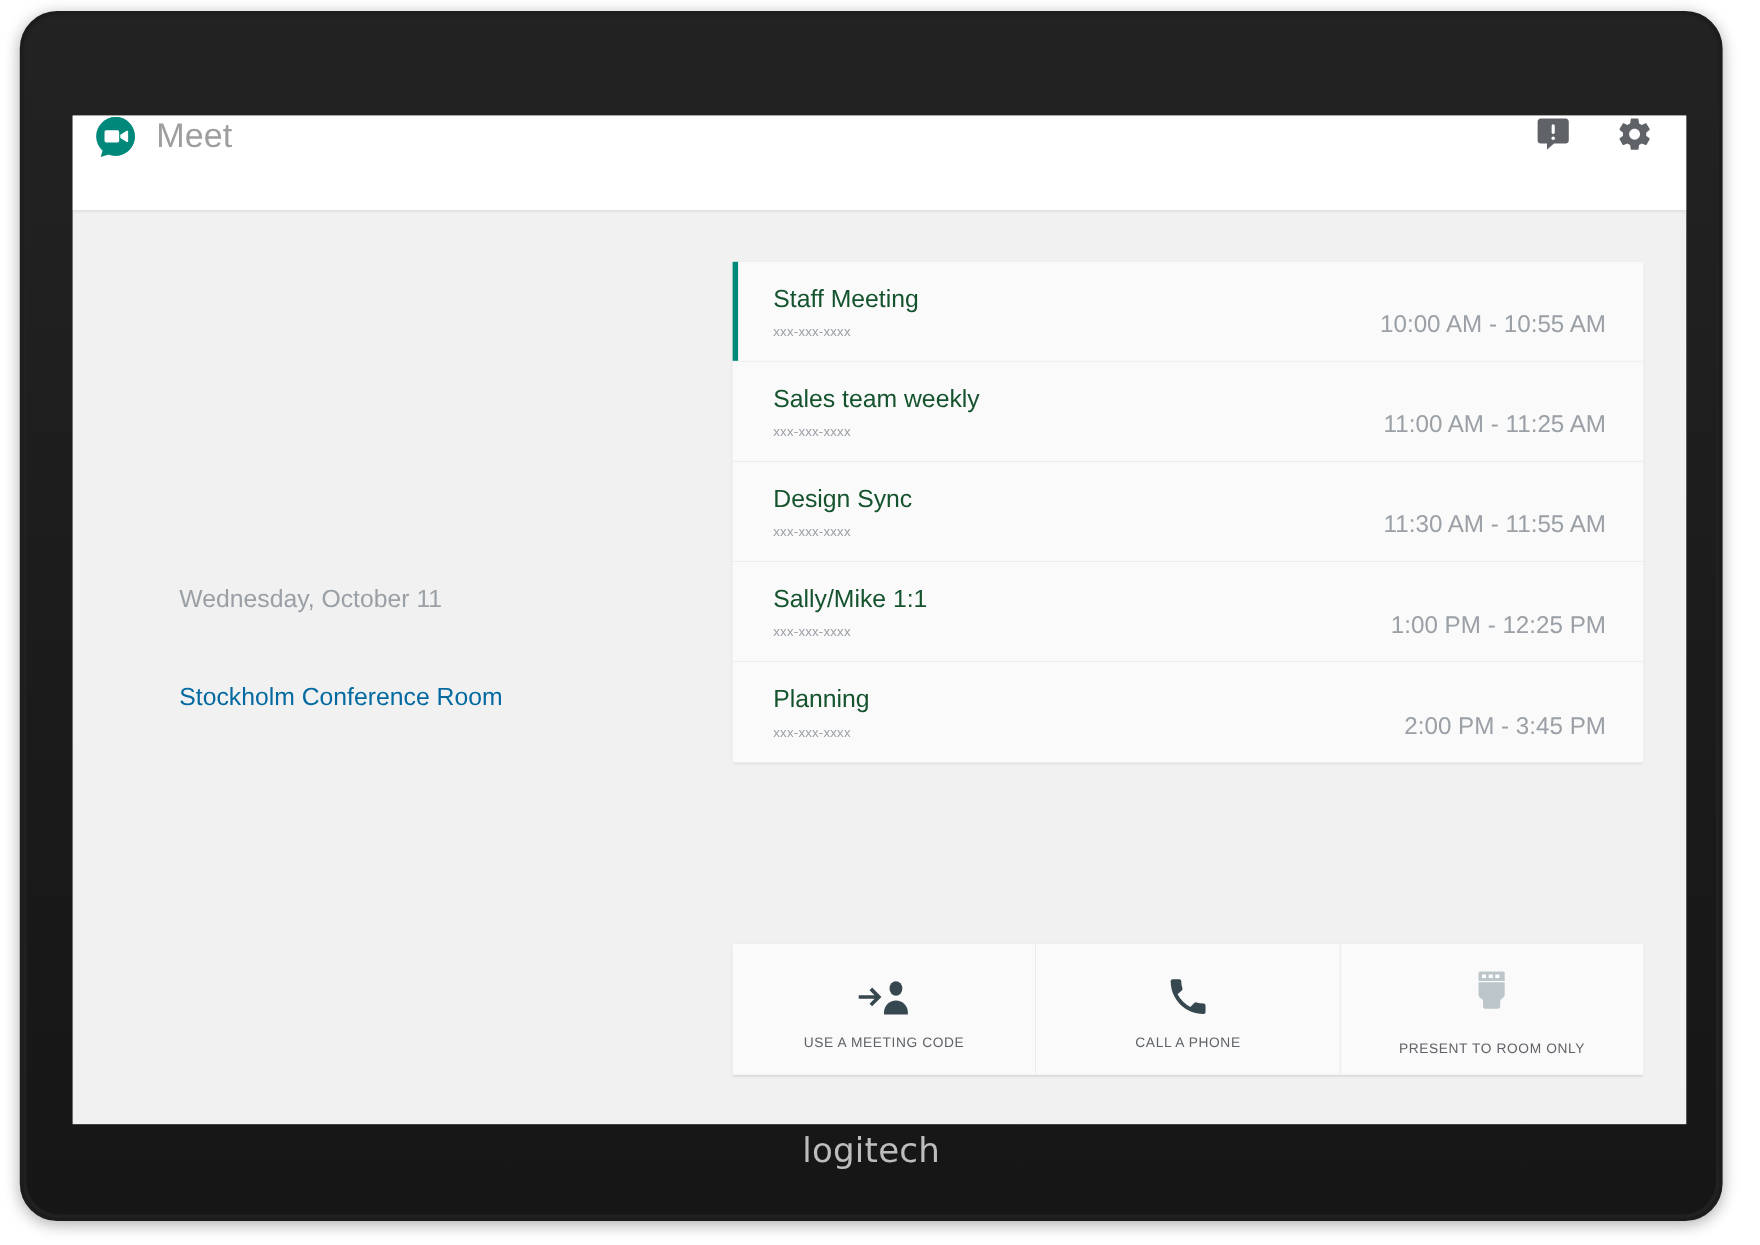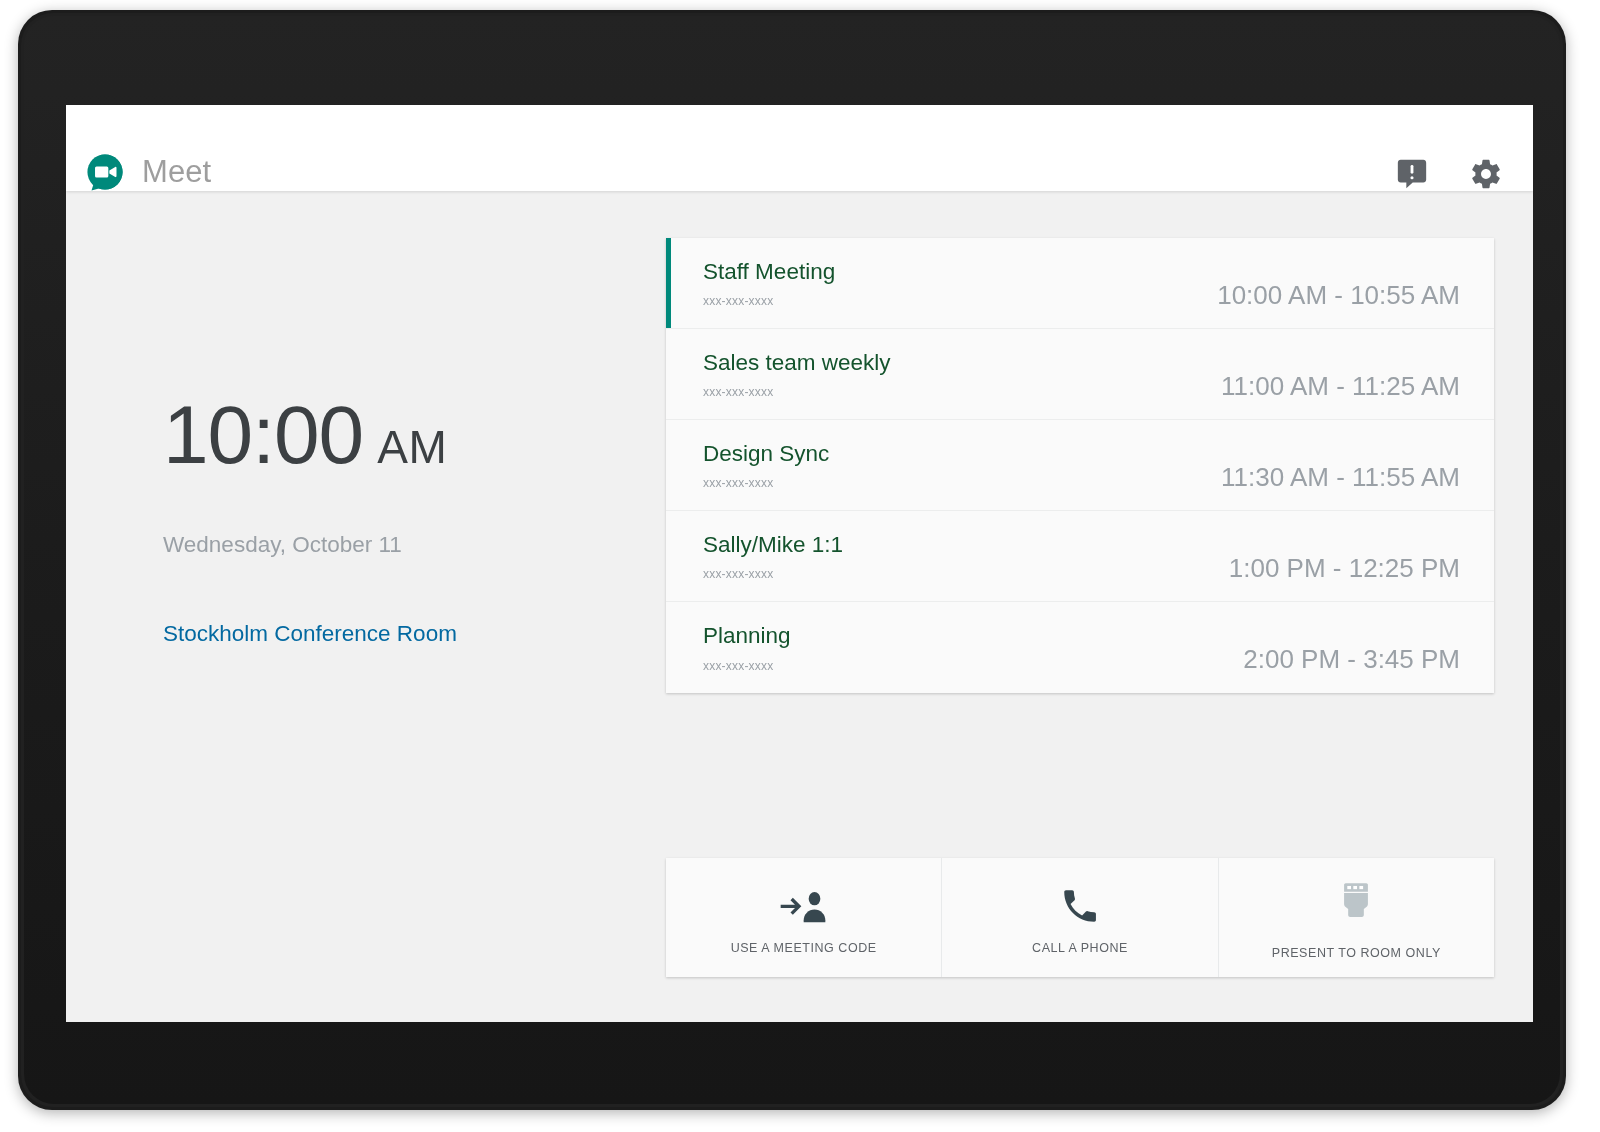--- a/index.html
+++ b/index.html
@@ -65,21 +65,21 @@
 
   
   .appbar {
     position: absolute;
     left: 0; top: 0;
     width: 100%;
     height: 86px;
     background: #ffffff;
     box-shadow: 0 1px 3px rgba(0,0,0,0.13);
     display: flex;
-    align-items: flex-end;
+    align-items: flex-start;
     z-index: 5;
   }
   .appbar-left { display: flex; align-items: center; padding-left: 20px; }
 
   .meet-logo { width: 38px; height: 38px; display: block; }
 
   .app-title {
     margin-left: 18px;
     font-size: 31px;
     color: #9e9e9e;
@@ -174,21 +174,21 @@
     line-height: 1.25;
   }
   .meeting-code {
     font-size: 12px;
     color: #9aa0a6;
     margin-top: 8px;
     letter-spacing: 0.2px;
   }
   .meeting-time {
     margin-left: auto;
-    font-size: 26px;
+    font-size: 22px;
     color: #9aa0a6;
     font-weight: 400;
     white-space: nowrap;
     margin-top: 24px;
   }
 
   
   .actions {
     position: absolute;
     left: 600px;
@@ -225,20 +225,21 @@
     white-space: nowrap;
   }
 </style>
 </head>
 <body>
 
 <div class="device">
   <div class="device-inner-edge"></div>
   <div class="device-face"></div>
 
+  <div class="brand-logitech">logitech</div>
 
   <div class="screen">
 
     <div class="appbar">
       <div class="appbar-left">
         <span>
           <svg class="meet-logo" viewBox="0 0 40 40">
             <path d="M20 1.5c10.2 0 18.5 8.3 18.5 18.5S30.2 38.5 20 38.5c-2.3 0-4.5-.4-6.5-1.2l-7.7 2.3 2.3-7.4C6.6 29 5.5 24.7 5.5 20 5.5 9.8 9.8 1.5 20 1.5z" fill="#00897b"></path>
             <circle cx="20" cy="20" r="18.5" fill="#00897b"></circle>
             <rect x="9.5" y="14.2" width="14" height="11.6" rx="1.6" fill="#ffffff"></rect>
@@ -257,24 +258,20 @@
         </span>
         <span>
           <svg class="appbar-icon" viewBox="0 0 24 24">
             <path d="M19.43 12.98c.04-.32.07-.64.07-.98s-.03-.66-.07-.98l2.11-1.65c.19-.15.24-.42.12-.64l-2-3.46c-.12-.22-.39-.3-.61-.22l-2.49 1c-.52-.4-1.08-.73-1.69-.98l-.38-2.65c-.03-.24-.24-.42-.49-.42h-4c-.25 0-.46.18-.49.42l-.38 2.65c-.61.25-1.17.59-1.69.98l-2.49-1c-.23-.09-.49 0-.61.22l-2 3.46c-.13.22-.07.49.12.64l2.11 1.65c-.04.32-.07.65-.07.98s.03.66.07.98l-2.11 1.65c-.19.15-.24.42-.12.64l2 3.46c.12.22.39.3.61.22l2.49-1c.52.4 1.08.73 1.69.98l.38 2.65c.03.24.24.42.49.42h4c.25 0 .46-.18.49-.42l.38-2.65c.61-.25 1.17-.59 1.69-.98l2.49 1c.23.09.49 0 .61-.22l2-3.46c.12-.22.07-.49-.12-.64l-2.11-1.65zM12 15.5c-1.93 0-3.5-1.57-3.5-3.5s1.57-3.5 3.5-3.5 3.5 1.57 3.5 3.5-1.57 3.5-3.5 3.5z" fill="#5f6368"></path>
           </svg>
         </span>
       </div>
     </div>
 
     <div class="left-panel">
-      <div class="clock">
-        <span class="clock-time">10:00</span>
-        <span class="clock-ampm">AM</span>
-      </div>
       <div class="clock-date">Wednesday, October 11</div>
       <div class="room-name">Stockholm Conference Room</div>
 
     </div>
 
     <div class="meetings-card" id="meetings-card">
         <div class="meeting-row current">
           <div class="meeting-info">
             <div class="meeting-title">Staff Meeting</div>
             <div class="meeting-code">xxx-xxx-xxxx</div>

